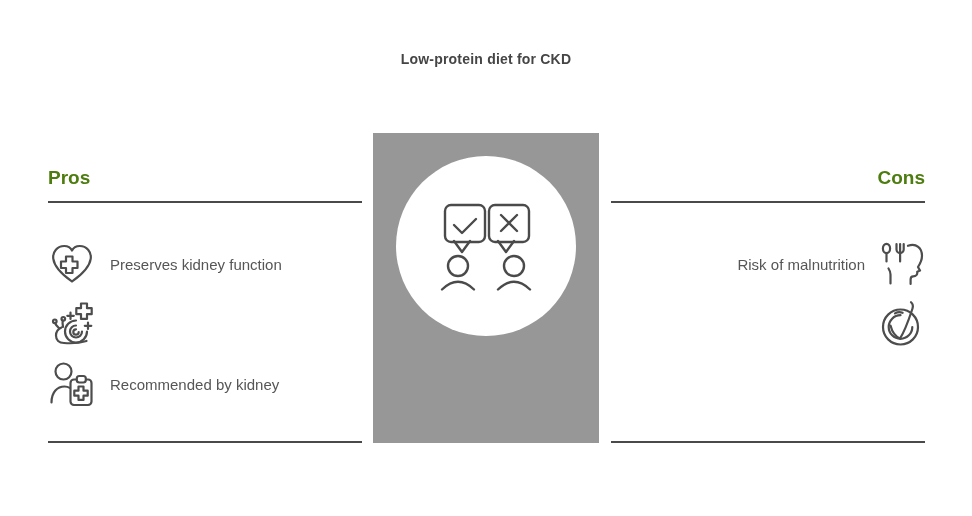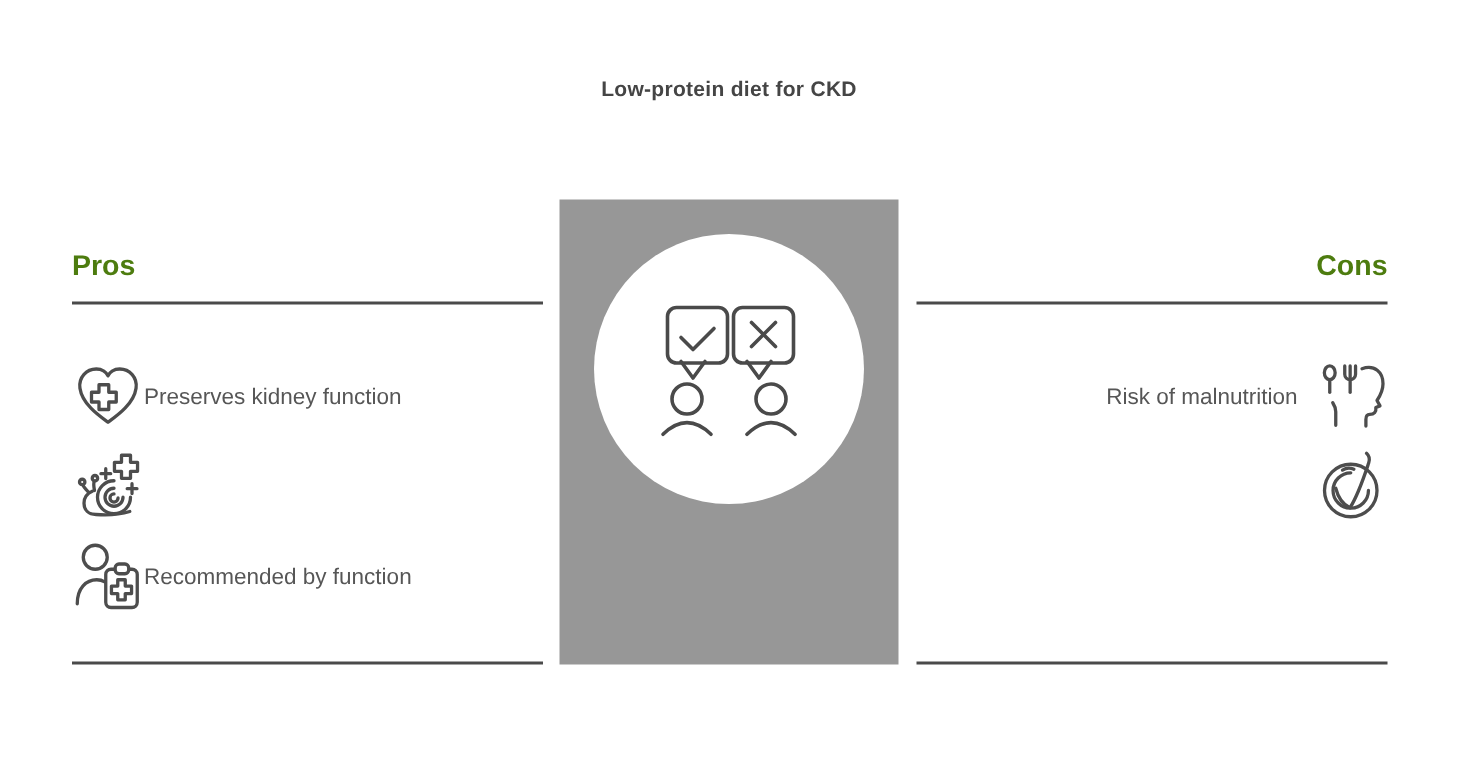--- a/index.html
+++ b/index.html
@@ -43,20 +43,21 @@
     background: #4a4a4a;
   }
   .divider.top    { top: 201px; }
   .divider.bottom { top: 441px; }
 
   .items { position: absolute; top: 234px; left: 0; width: 100%; }
   .item {
     height: 60px;
     display: flex;
     align-items: center;
+    gap: 14px;
   }
   .col-right .item { justify-content: flex-end; gap: 12px; align-items: center; }
   .item-label {
     font-size: 15px;
     color: #565656;
   }
   .item-icon { width: 48px; height: 48px; flex: 0 0 48px; display: block; }
   .item-icon svg { display: block; width: 48px; height: 48px; }
 
   .center-block {
@@ -127,21 +128,21 @@
       <div class="item">
         <span class="item-icon">
           <svg viewBox="0 0 48 48">
             <circle class="ic" cx="15.5" cy="11.5" r="8"></circle>
             <path class="ic" d="M3.5 42.5 C3.5 32 9.5 26.5 16.5 26.5 C18.4 26.5 20.3 27 21.8 27.9"></path>
             <rect class="ic ic-fill-white" x="22.5" y="19.5" width="21" height="25.5" rx="3.5"></rect>
             <rect class="ic ic-fill-white" x="28.8" y="16" width="9" height="6.5" rx="2.5"></rect>
             <path class="ic" d="M30.5 26.5 h5 v4.2 h4.2 v5 h-4.2 v4.2 h-5 v-4.2 h-4.2 v-5 h4.2 Z"></path>
           </svg>
         </span>
-        <span class="item-label">Recommended by function</span>
+        <span class="item-label">Recommended by kidney</span>
       </div>
 
     </div>
 
     <div class="divider bottom"></div>
   </div>
 
   <div class="center-block">
     <svg viewBox="0 0 226 310">
       <circle cx="113" cy="113" r="90" fill="#ffffff"></circle>

